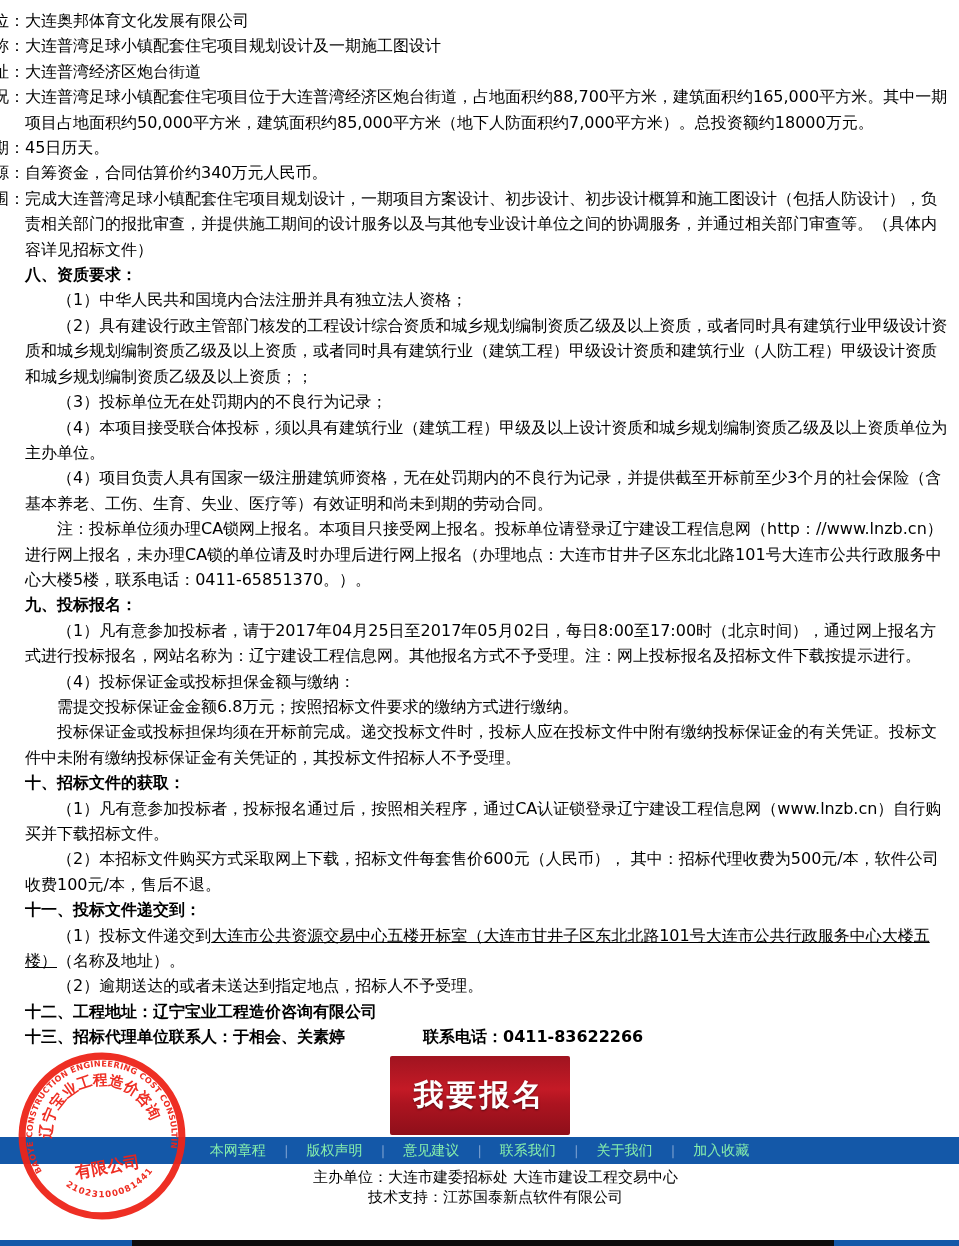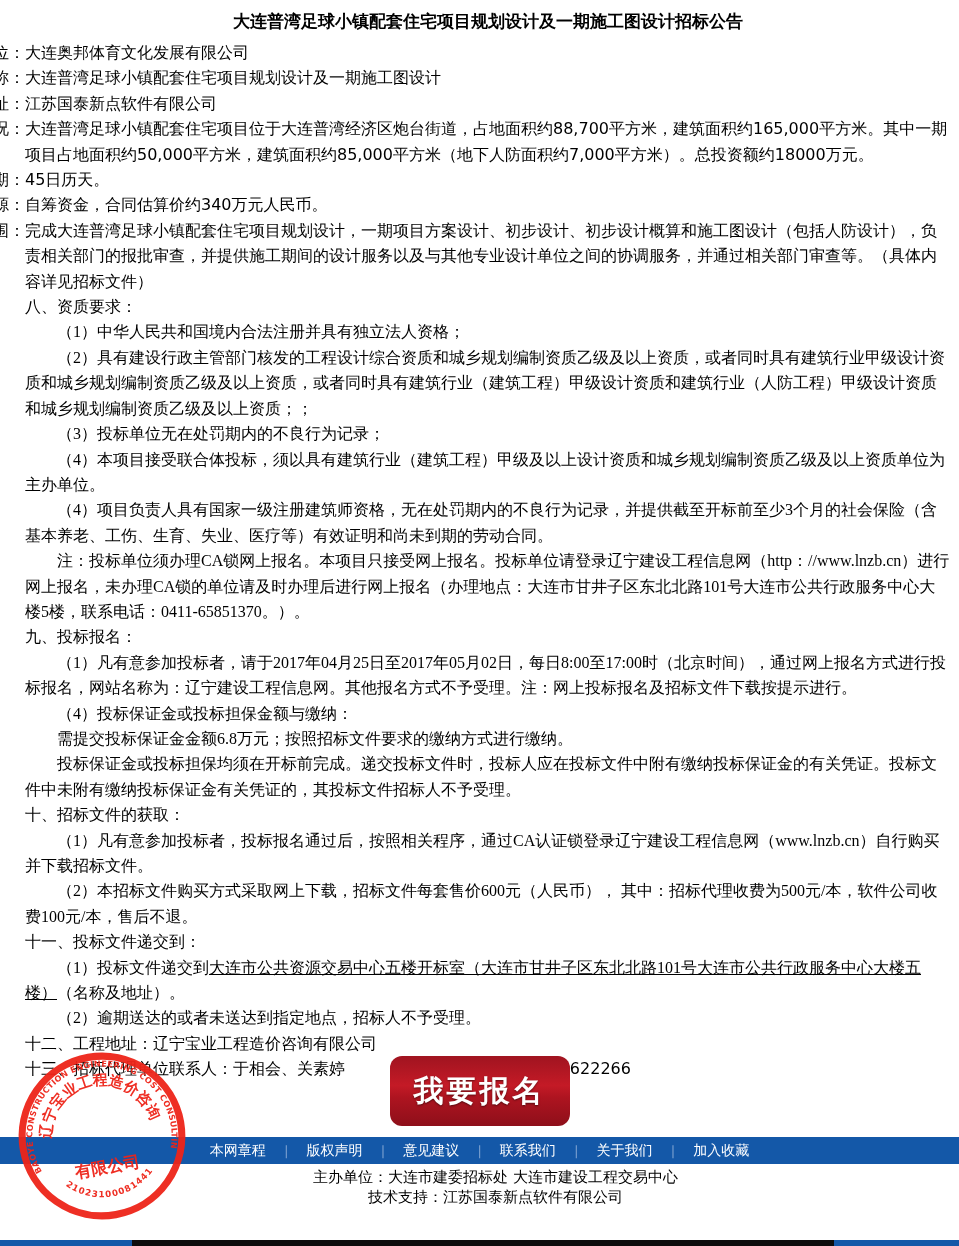--- a/index.html
+++ b/index.html
@@ -17,42 +17,42 @@
     font-family:"DejaVu Sans","Liberation Sans",sans-serif;
     font-size:16px;
   }
   .doc{position:absolute;top:8px;left:25px;width:926px;line-height:25.4px;}
   .doc p{margin:0;padding:0;}
   .title{
     text-align:center;font-weight:bold;font-size:17px;
     line-height:26px;margin-bottom:6px !important;
   }
   .hang{padding-left:112px;text-indent:-112px;}
-  .head{text-indent:0;}
-  .p2{text-indent:2em;font-family:Liberation Serif, serif;}
+  .head{text-indent:0;font-weight:bold;}
+  .p2{text-indent:2em;}
   .u{text-decoration:underline;}
   .gap26{display:inline-block;width:78px;}
   
   .btn-wrap{position:absolute;left:0;top:1056px;width:959px;text-align:center;}
   .signup-btn{
-    display:inline-block;width:180px;height:70px;border:none;cursor:pointer;
-    border-radius:12px;
+    display:inline-block;width:180px;height:79px;border:none;cursor:pointer;
+    border-radius:2px;
     background:linear-gradient(180deg,#a01420 0%,var(--button_red_light) 42%,#ad1420 60%,var(--button_red_dark) 100%);
     color:#fff;font-weight:bold;font-size:30px;letter-spacing:3px;
     font-family:"DejaVu Sans","Liberation Sans",sans-serif;
     text-shadow:0 1px 2px rgba(0,0,0,.5);
   }
   
   .nav-bar{
     position:absolute;left:0;top:1137px;width:959px;height:27px;
     background:var(--accent_blue);
     display:flex;align-items:center;justify-content:center;
   }
   .nav-bar a{
-    color:#ffffff;text-decoration:none;font-size:14px;margin:0 14px;white-space:nowrap;
+    color:#86efac;text-decoration:none;font-size:14px;margin:0 14px;white-space:nowrap;
   }
   .nav-sep{color:#9db9dd;font-size:13px;}
   
   .site-footer{
     position:absolute;left:0;top:1168px;width:959px;text-align:center;
     font-size:15px;line-height:19px;color:#000;
   }
   .site-footer div{margin-bottom:1px;padding-left:32px;}
   .icp{font-size:12px;margin-top:32px;}
   
@@ -65,25 +65,24 @@
   
   .stamp{
     position:absolute;left:14px;top:1048px;width:176px;height:176px;z-index:5;
     opacity:.95;pointer-events:none;
   }
 </style>
 </head>
 <body>
 
 <div class="doc">
-  <p class="title">大连普湾足球小镇配套住宅项目规划设计及一期施工图设计招标公告</p>
 
   <p class="hang"><span>一、建设单位：</span><span>大连奥邦体育文化发展有限公司</span></p>
   <p class="hang"><span>二、工程名称：</span><span>大连普湾足球小镇配套住宅项目规划设计及一期施工图设计</span></p>
-  <p class="hang"><span>三、工程地址：</span><span>江苏国泰新点软件有限公司</span></p>
+  <p class="hang"><span>三、工程地址：</span><span>大连普湾经济区炮台街道</span></p>
   <p class="hang"><span>四、工程概况：</span><span>大连普湾足球小镇配套住宅项目位于大连普湾经济区炮台街道，占地面积约88,700平方米，建筑面积约165,000平方米。其中一期项目占地面积约50,000平方米，建筑面积约85,000平方米（地下人防面积约7,000平方米）。总投资额约18000万元。</span></p>
   <p class="hang"><span>五、设计周期：</span><span>45日历天。</span></p>
   <p class="hang"><span>六、资金来源：</span><span>自筹资金，合同估算价约340万元人民币。</span></p>
   <p class="hang"><span>七、招标范围：</span><span>完成大连普湾足球小镇配套住宅项目规划设计，一期项目方案设计、初步设计、初步设计概算和施工图设计（包括人防设计），负责相关部门的报批审查，并提供施工期间的设计服务以及与其他专业设计单位之间的协调服务，并通过相关部门审查等。（具体内容详见招标文件）</span></p>
 
   <p class="head">八、资质要求：</p>
   <p class="p2">（1）中华人民共和国境内合法注册并具有独立法人资格；</p>
   <p class="p2">（2）具有建设行政主管部门核发的工程设计综合资质和城乡规划编制资质乙级及以上资质，或者同时具有建筑行业甲级设计资质和城乡规划编制资质乙级及以上资质，或者同时具有建筑行业（建筑工程）甲级设计资质和建筑行业（人防工程）甲级设计资质和城乡规划编制资质乙级及以上资质；；</p>
   <p class="p2">（3）投标单位无在处罚期内的不良行为记录；</p>
   <p class="p2">（4）本项目接受联合体投标，须以具有建筑行业（建筑工程）甲级及以上设计资质和城乡规划编制资质乙级及以上资质单位为主办单位。</p>

